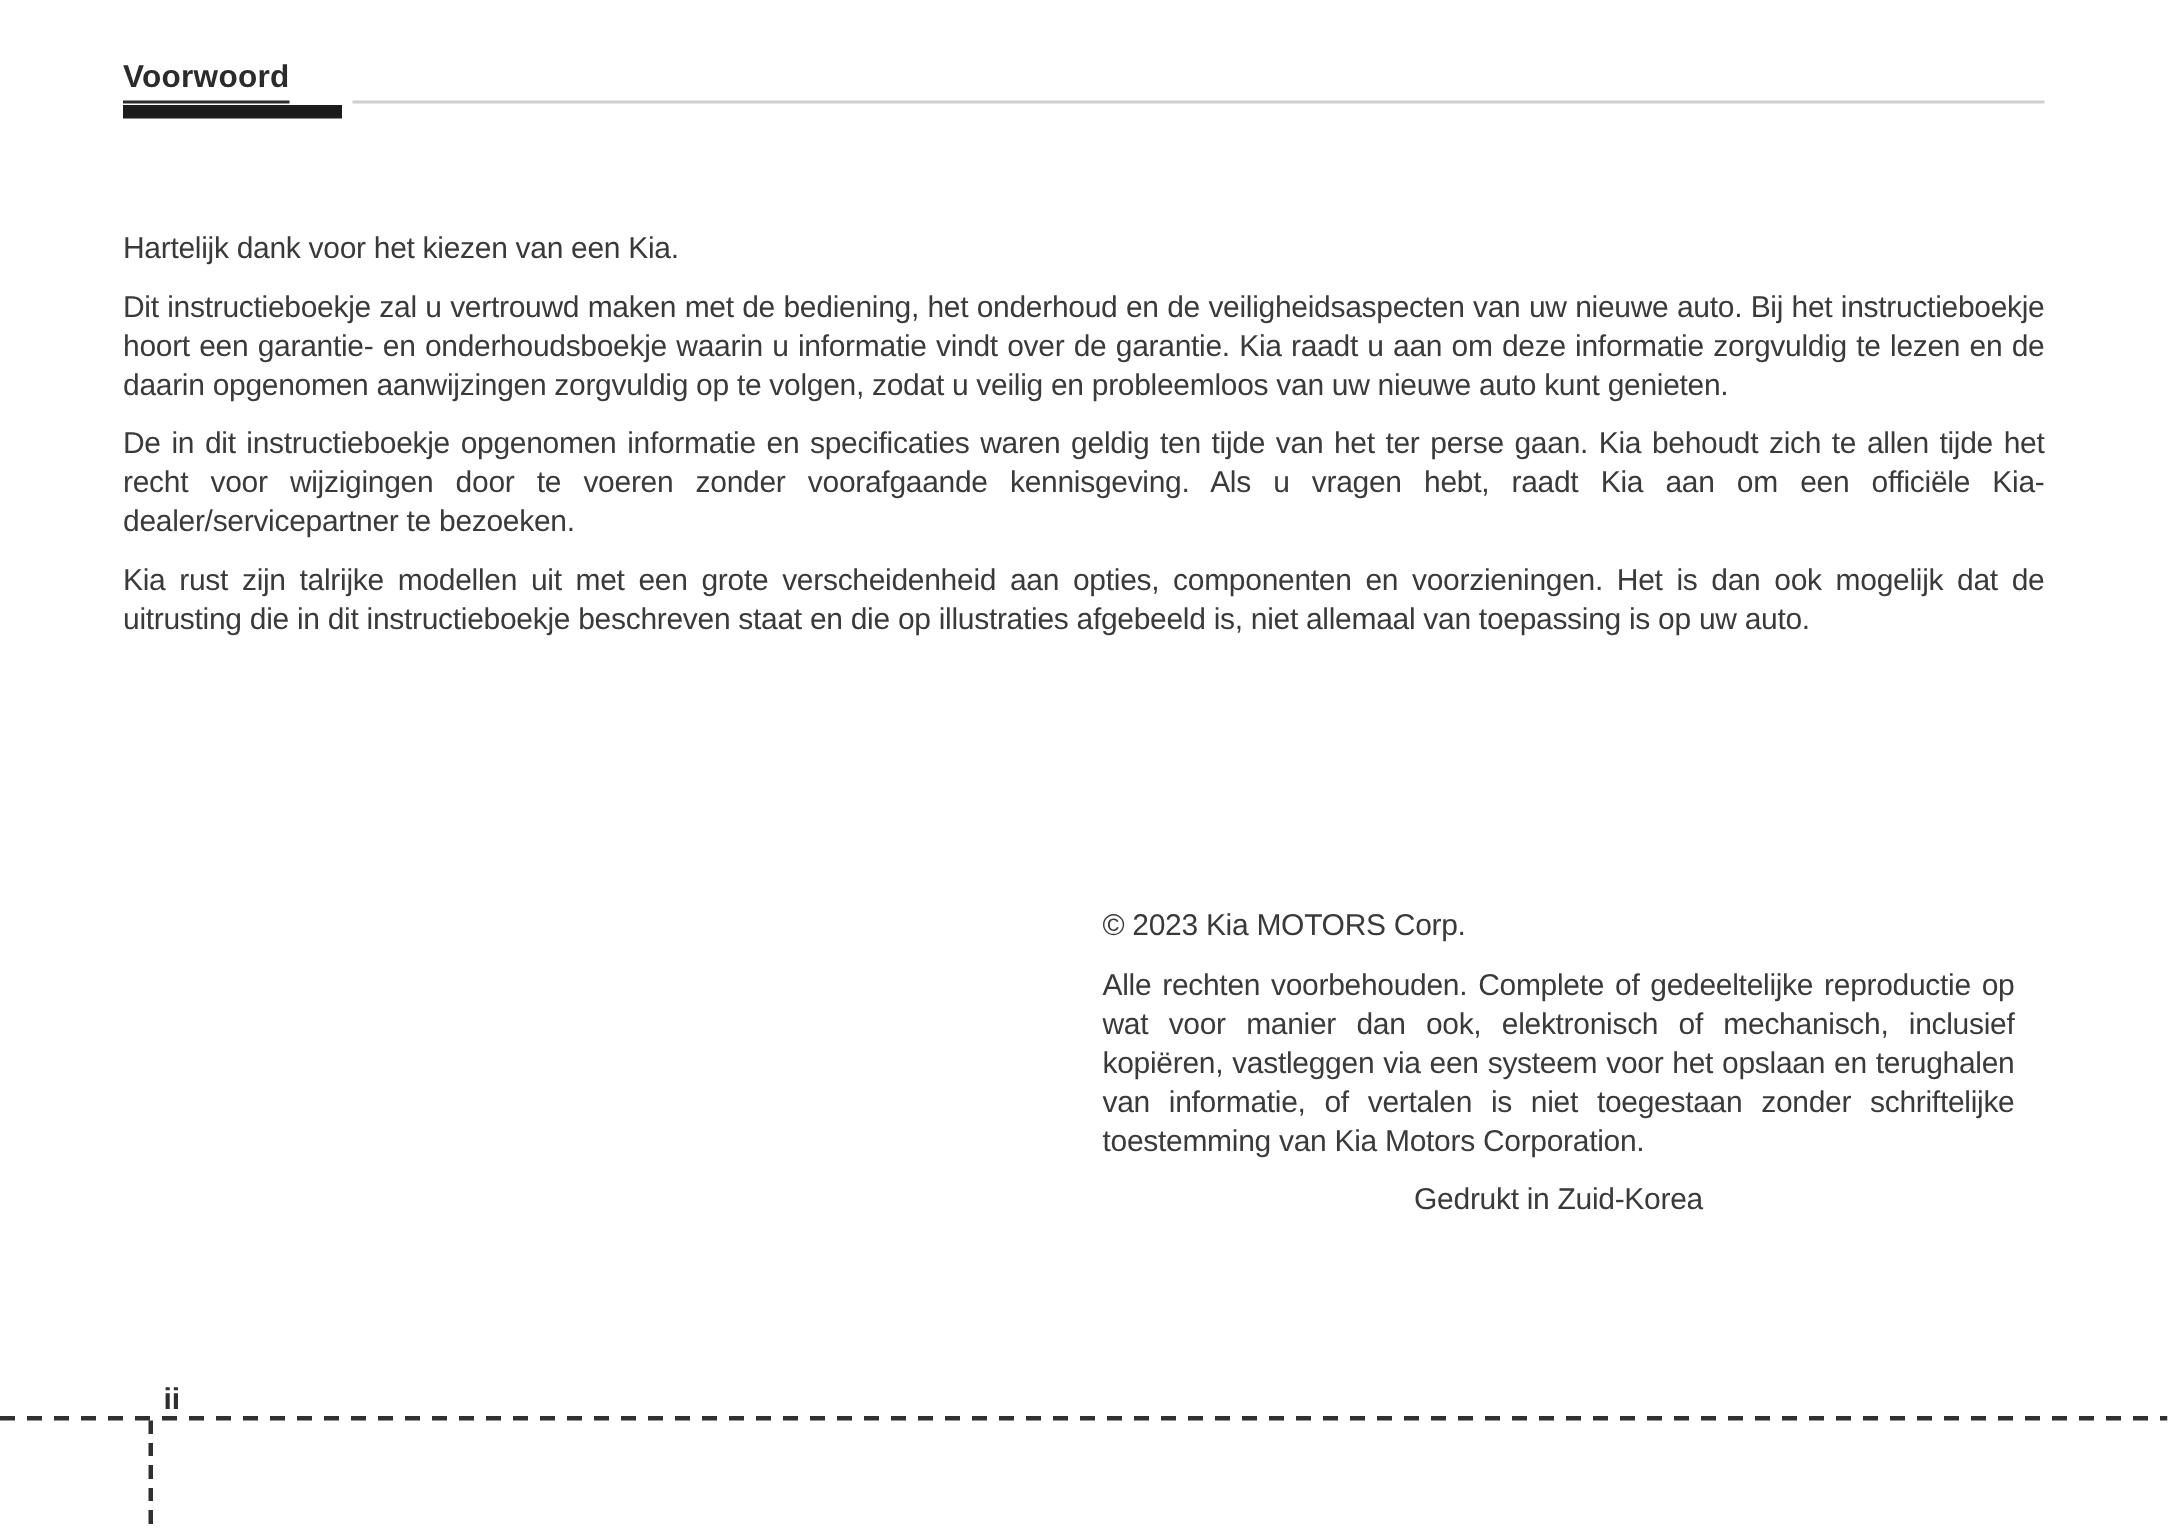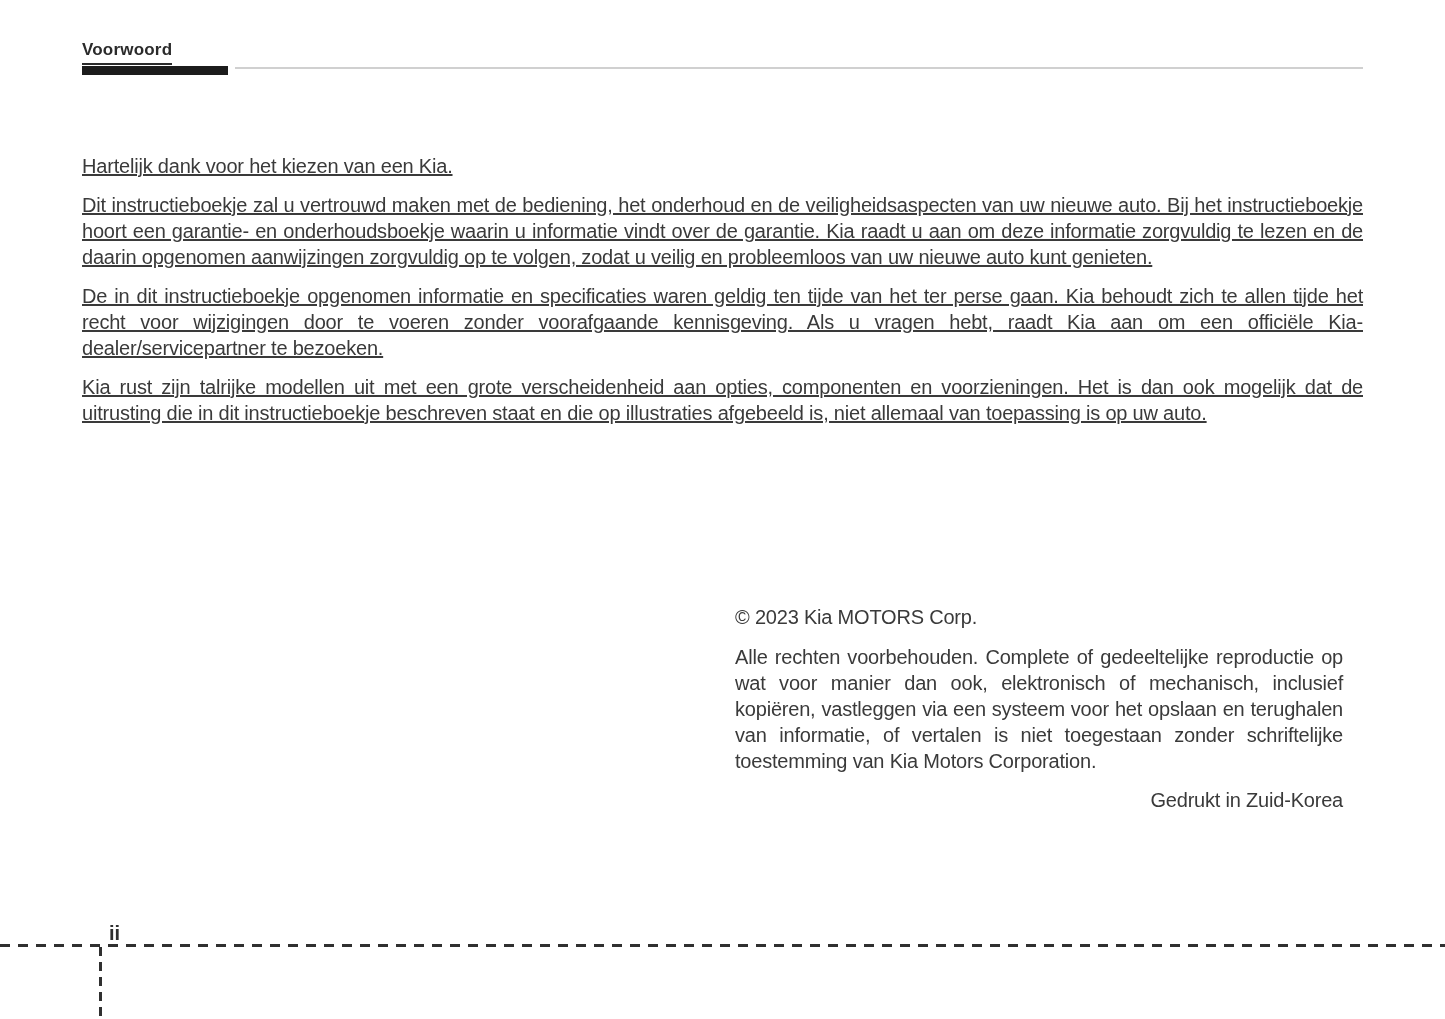--- a/index.html
+++ b/index.html
@@ -14,21 +14,21 @@
     overflow: hidden;
   }
   .content {
     padding: 40px 82px 0 82px;
   }
   
   .header { position: relative; height: 60px; }
   .header-title {
     display: inline-block;
     margin: 0;
-    font-size: 17px;
+    font-size: 21px;
     font-weight: 600;
     letter-spacing: 0.2px;
     color: #2b2b2b;
     border-bottom: 2px solid #2b2b2b;
     padding-bottom: 3px;
   }
   .header-bar {
     width: 146px;
     height: 9px;
     background: #1c1c1c;
@@ -45,36 +45,35 @@
   
   .body-text {
     margin-top: 53px;
     font-size: 20px;
     line-height: 26px;
     letter-spacing: -0.2px;
   }
   .body-text p {
     margin: 0 0 13px 0;
     text-align: justify;
-    text-decoration: underline;
   }
   .body-text p.single { text-align: left; }
   
   .copyright {
     width: 608px;
     margin-left: auto;
     margin-right: 20px;
     margin-top: 178px;
     font-size: 20px;
     line-height: 26px;
     letter-spacing: -0.2px;
   }
   .copyright .notice { margin: 0 0 14px 0; text-align: left; }
   .copyright .cbody { margin: 0 0 13px 0; text-align: justify; }
-  .copyright .printed { margin: 0; text-align: right; }
+  .copyright .printed { margin: 0; text-align: center; }
   
   .footer-dashed-line {
     position: absolute;
     left: 0; right: 0;
     top: 944px;
     height: 3px;
     background: repeating-linear-gradient(90deg, #303030 0 10px, transparent 10px 18px);
   }
   .footer-vertical-line {
     position: absolute;

